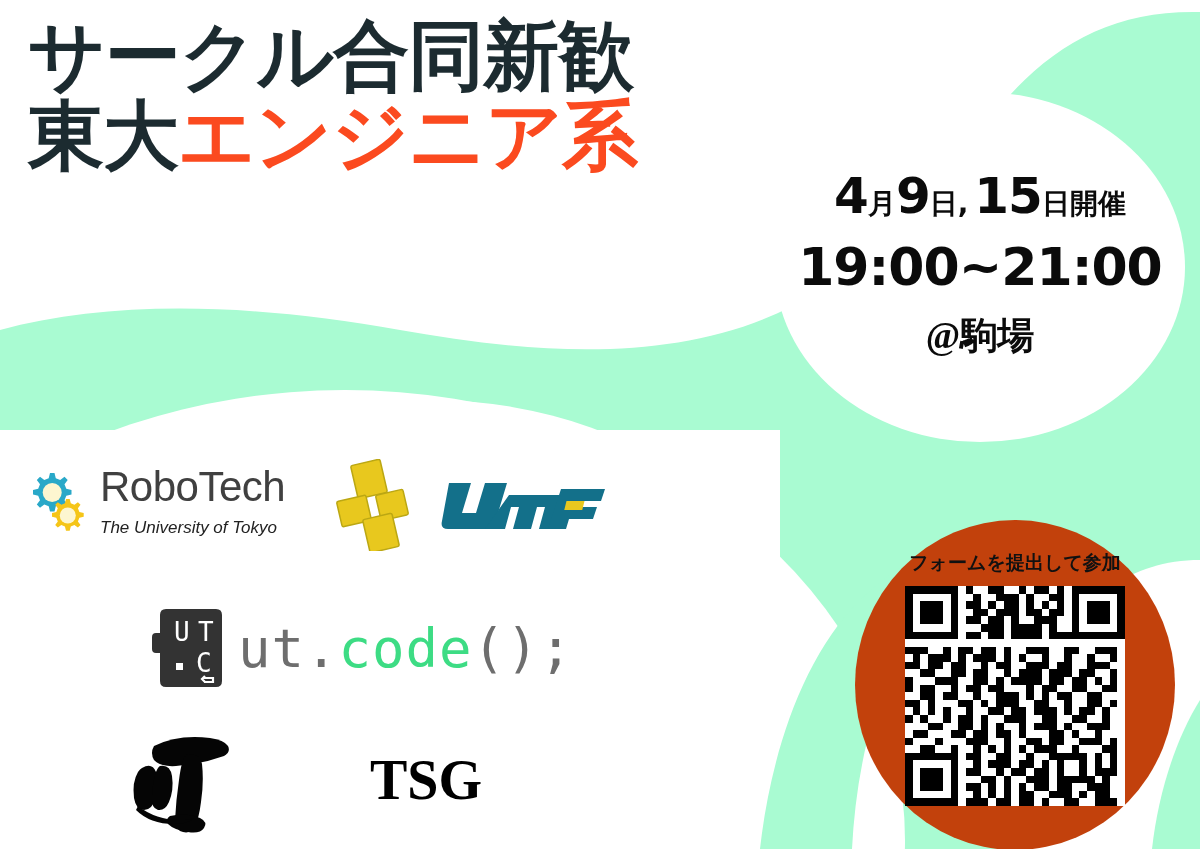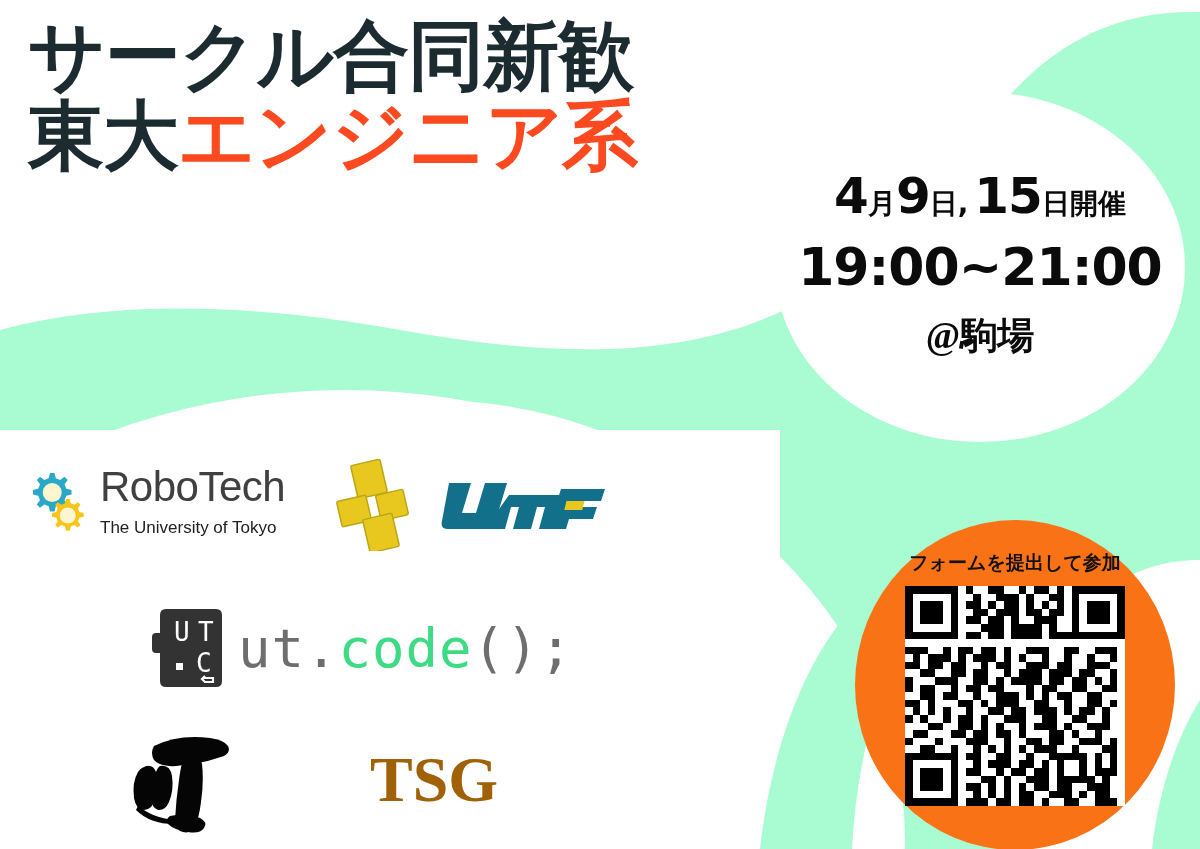--- a/index.html
+++ b/index.html
@@ -63,21 +63,21 @@
     color:#0b0b0b;font-weight:bold;
     font-size:37px;letter-spacing:0px;white-space:nowrap;
   }
 
   
   #qr-circle{
     position:absolute;
     left:855px;top:520px;
     width:320px;height:330px;
     border-radius:50%;
-    background:#f97316;
+    background:#c2410c;
     z-index:5;
     display:flex;flex-direction:column;
     align-items:center;
     padding-top:30px;
     box-sizing:border-box;
   }
   #qr-caption{
     font-family:"DejaVu Sans","Liberation Sans",sans-serif;
     font-weight:bold;font-size:19px;color:#111;
     white-space:nowrap;margin-bottom:10px;
@@ -90,21 +90,21 @@
   
   #logo-robotech{left:22px;top:455px;width:300px;height:95px;}
   #robotech-mark{width:72px;height:72px;flex:0 0 auto;}
   #robotech-text{margin-left:6px;display:flex;flex-direction:column;justify-content:center;}
   #robotech-name{
     font-family:"Liberation Sans","DejaVu Sans",sans-serif;
     font-size:42px;line-height:0.95;color:#404040;letter-spacing:-0.5px;
   }
   #robotech-sub{
     font-family:"Liberation Sans","DejaVu Sans",sans-serif;
-    font-size:17px;color:#222;letter-spacing:0px;margin-top:12px;
+    font-size:17px;color:#222;letter-spacing:0px;margin-top:12px;font-style:italic;
   }
 
   
   #logo-umf{left:336px;top:455px;width:290px;height:100px;}
   #umf-squares{width:85px;height:92px;flex:0 0 auto;}
   #umf-word{width:190px;height:60px;margin-left:6px;}
 
   
   #logo-utcode{left:152px;top:602px;width:400px;height:92px;}
   #utc-badge{width:72px;height:82px;flex:0 0 auto;}
@@ -116,21 +116,21 @@
   .utc-green{color:#3ddc84;}
 
   
   #logo-brush{left:98px;top:722px;width:150px;height:115px;}
   #brush-svg{width:146px;height:112px;}
 
   
   #logo-tsg{left:370px;top:735px;width:220px;height:90px;}
   #tsg-text{
     font-family:"Liberation Serif","DejaVu Serif",serif;
-    font-weight:bold;font-size:64px;line-height:1;color:#a16207;
+    font-weight:bold;font-size:56px;line-height:1;color:#000000;
     letter-spacing:0px;
   }
 </style>
 </head>
 <body>
 
 <div id="poster">
 
   <div class="bg-layer">
     <svg class="bg-svg" viewBox="0 0 1200 849" xmlns="http://www.w3.org/2000/svg">

